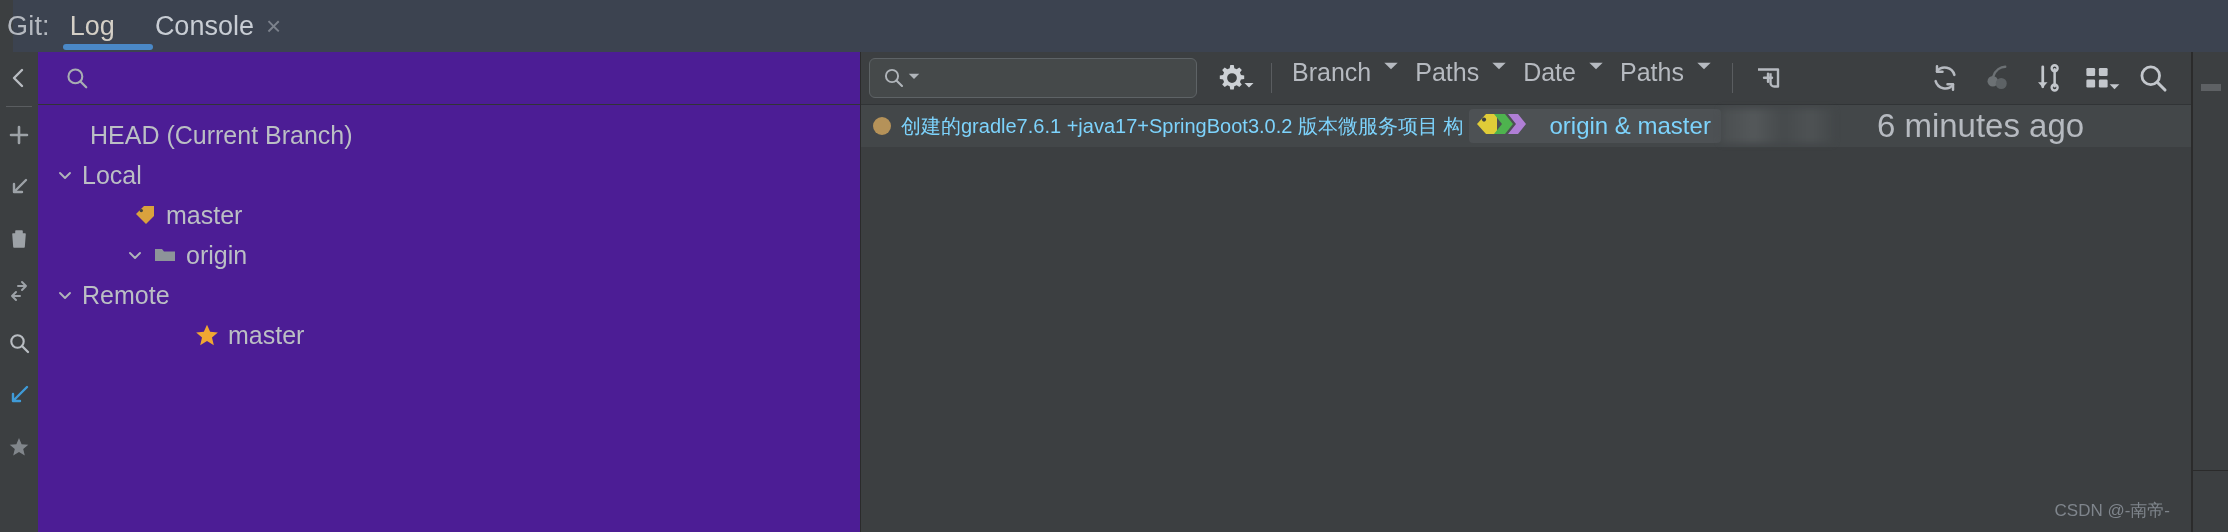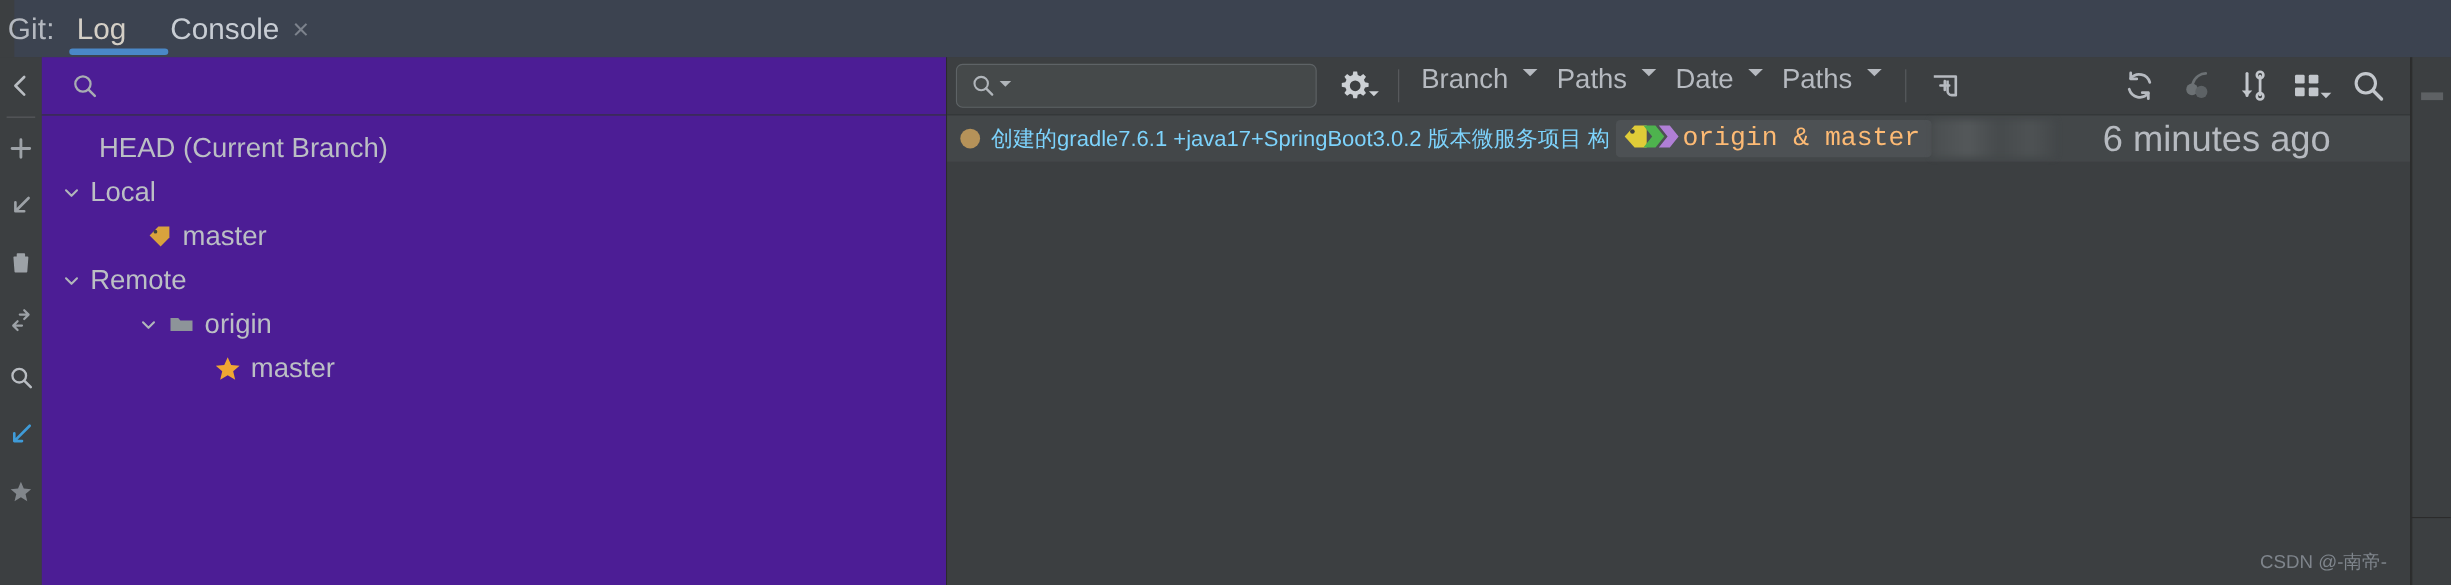--- a/index.html
+++ b/index.html
@@ -93,21 +93,21 @@
   .commitrow{
     height:42px;display:flex;align-items:center;background:#434749;
     padding-left:6px;
   }
   .cdot{width:18px;height:18px;border-radius:50%;background:#b59259;margin:0 10px 0 6px;flex:none;}
   .cmsg{color:#7dd3fc;font-size:20px;white-space:nowrap;}
   .refbadge{
     display:inline-flex;align-items:center;height:34px;
     background:#4d5154;border-radius:4px;padding:0 10px 0 6px;margin-left:6px;
   }
-  .refbadge .rlbl{color:#fdba74;font-size:24px;margin-left:0;white-space:nowrap;font-family:Liberation Mono, monospace;}
+  .refbadge .rlbl{color:#7dd3fc;font-size:24px;margin-left:20px;white-space:nowrap;}
   .blurblock{
     width:112px;height:34px;margin-left:0px;
     background:linear-gradient(90deg,#4a4e50 0%,#54585a 30%,#464a4c 55%,#4e5254 80%,#45494b 100%);
     border-radius:3px;filter:blur(3px);flex:none;
   }
   .ctime{color:#b6bac0;font-size:33px;white-space:nowrap;margin-left:44px;}
 
   
   .rrail{
     position:absolute;left:2192px;top:52px;width:36px;height:480px;
@@ -212,41 +212,41 @@
       <div class="tnode" style="padding-left:90px;">
         <span class="tic">
           <svg width="24" height="24" viewBox="0 0 24 24">
               <path d="M3 11 L11 3 L21 3 L21 13 L13 21 Z" fill="#d9a23d"></path>
               <circle cx="8.3" cy="7.6" r="1.7" fill="#3c3f41"></circle>
             </svg>
         </span>
         <span class="tlbl">master</span>
       </div>
 
+      <div class="tnode" style="padding-left:118px;">
+        <span class="chev" style="margin-left:-34px;">
+          <svg width="20" height="20" viewBox="0 0 20 20">
+              <path d="M5 8 L10 13 L15 8" fill="none" stroke="#b0b5ba" stroke-width="1.9" stroke-linecap="round" stroke-linejoin="round"></path>
+            </svg>
+        </span>
+        <span class="tic">
+          <svg width="24" height="24" viewBox="0 0 24 24">
+              <path d="M2 6 H9 L11 8.4 H22 V18 H2 Z" fill="#8d9499"></path>
+            </svg>
+        </span>
+        <span class="tlbl">origin</span>
+      </div>
+
       <div class="tnode" style="padding-left:48px;">
         <span class="chev" style="margin-left:-34px;">
           <svg width="20" height="20" viewBox="0 0 20 20">
               <path d="M5 8 L10 13 L15 8" fill="none" stroke="#b0b5ba" stroke-width="1.9" stroke-linecap="round" stroke-linejoin="round"></path>
             </svg>
         </span>
         <span class="tlbl">Remote</span>
-      </div>
-
-      <div class="tnode" style="padding-left:118px;">
-        <span class="chev" style="margin-left:-34px;">
-          <svg width="20" height="20" viewBox="0 0 20 20">
-              <path d="M5 8 L10 13 L15 8" fill="none" stroke="#b0b5ba" stroke-width="1.9" stroke-linecap="round" stroke-linejoin="round"></path>
-            </svg>
-        </span>
-        <span class="tic">
-          <svg width="24" height="24" viewBox="0 0 24 24">
-              <path d="M2 6 H9 L11 8.4 H22 V18 H2 Z" fill="#8d9499"></path>
-            </svg>
-        </span>
-        <span class="tlbl">origin</span>
       </div>
 
       <div class="tnode" style="padding-left:152px;">
         <span class="tic">
           <svg width="26" height="26" viewBox="0 0 24 24">
               <path d="M12 2.6 L14.9 9.1 L22 9.7 L16.6 14.4 L18.3 21.4 L12 17.6 L5.7 21.4 L7.4 14.4 L2 9.7 L9.1 9.1 Z" fill="#f0a732"></path>
             </svg>
         </span>
         <span class="tlbl">master</span>
       </div>

